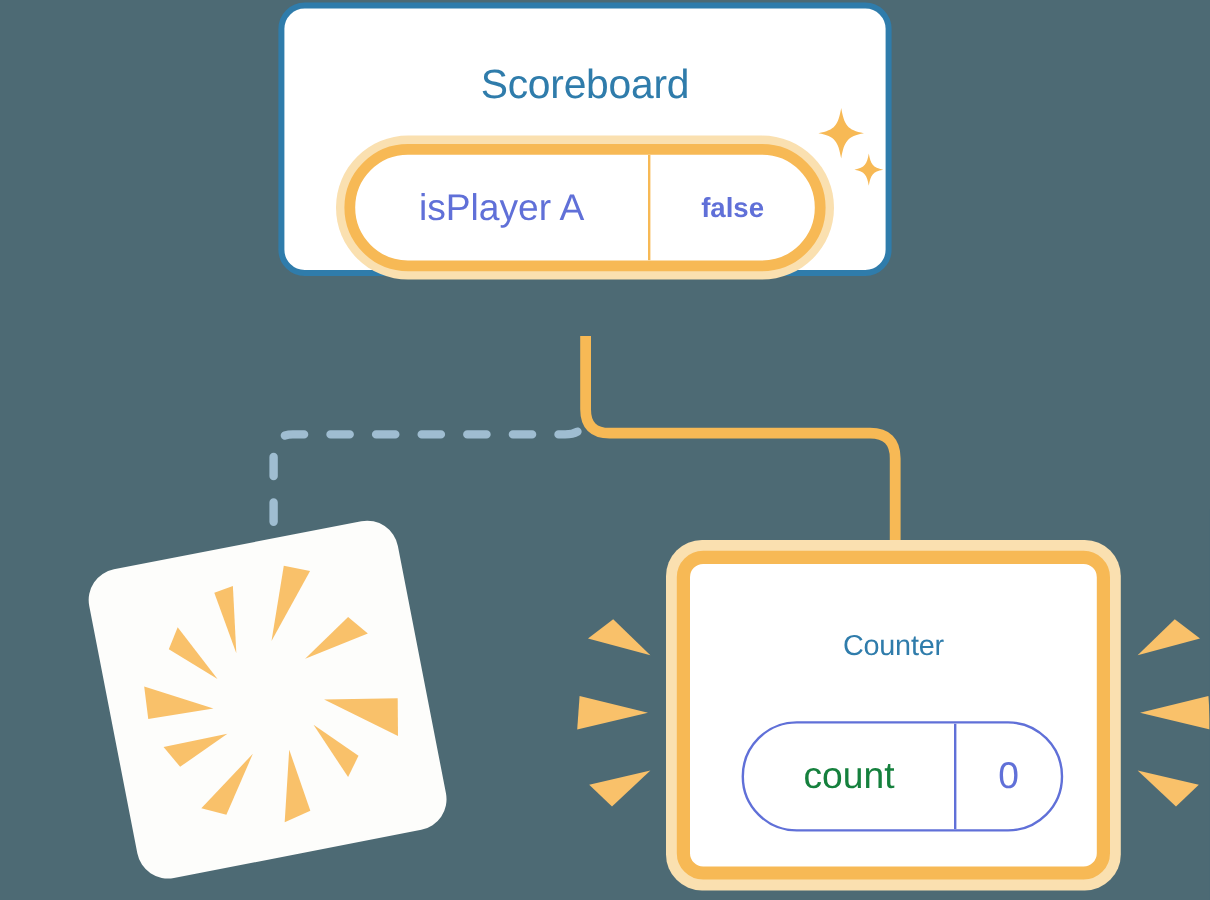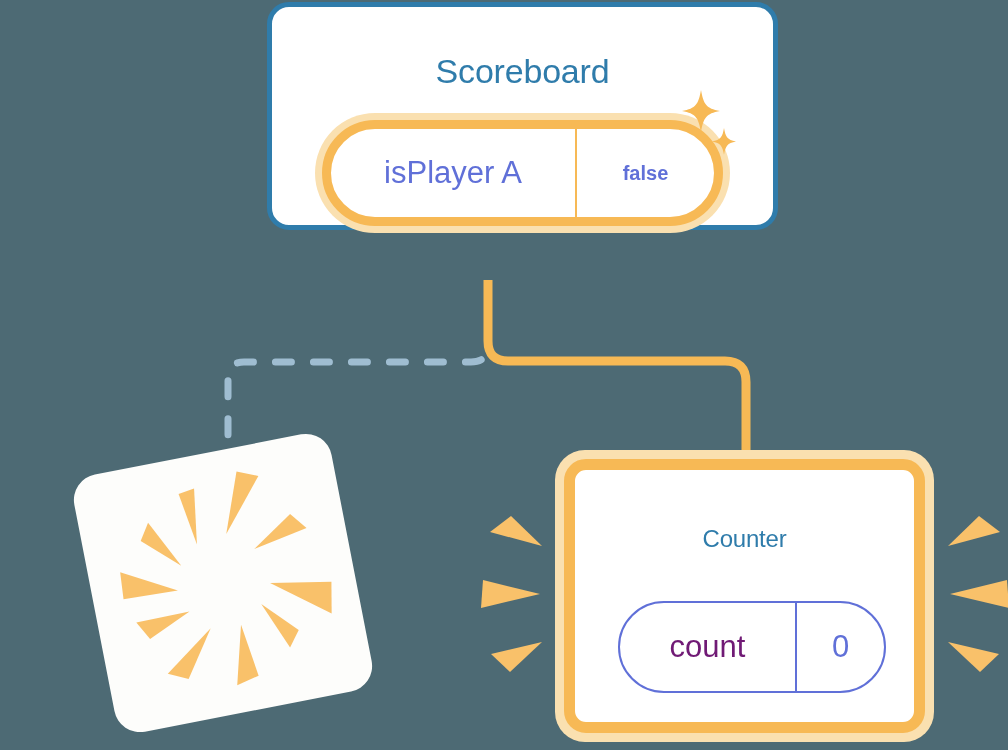--- a/index.html
+++ b/index.html
@@ -36,21 +36,20 @@
 
   
   #scoreboard-card {
     left: 232px;
     top: 2px;
     width: 511px;
     height: 228px;
     border: 5px solid #2f7cab;
     border-radius: 22px;
     z-index: 3;
-    margin-left: 35px;
   }
 
   
   #counter-card {
     left: 555px;
     top: 450px;
     width: 379px;
     height: 292px;
     border-radius: 30px;
     background: #fae0b0;
@@ -137,21 +136,21 @@
     width: 2px;
     background: #f7b955;
     align-self: stretch;
   }
   #scoreboard-pill .pill-val {
     flex: 1 1 auto;
     display: flex;
     align-items: center;
     justify-content: center;
     color: #6070d8;
-    font-size: 20px;
+    font-size: 23px;
     font-weight: 700;
   }
 
   
   #counter-pill {
     position: absolute;
     left: 43px;
     top: 131px;
     width: 268px;
     height: 92px;
@@ -161,21 +160,21 @@
     background: #ffffff;
     display: flex;
     align-items: stretch;
     overflow: hidden;
   }
   #counter-pill .pill-key {
     flex: 0 0 175px;
     display: flex;
     align-items: center;
     justify-content: center;
-    color: #701a75;
+    color: #15803d;
     font-size: 31px;
   }
   #counter-pill .pill-divider {
     width: 2px;
     background: #6070d8;
   }
   #counter-pill .pill-val {
     flex: 1 1 auto;
     display: flex;
     align-items: center;

